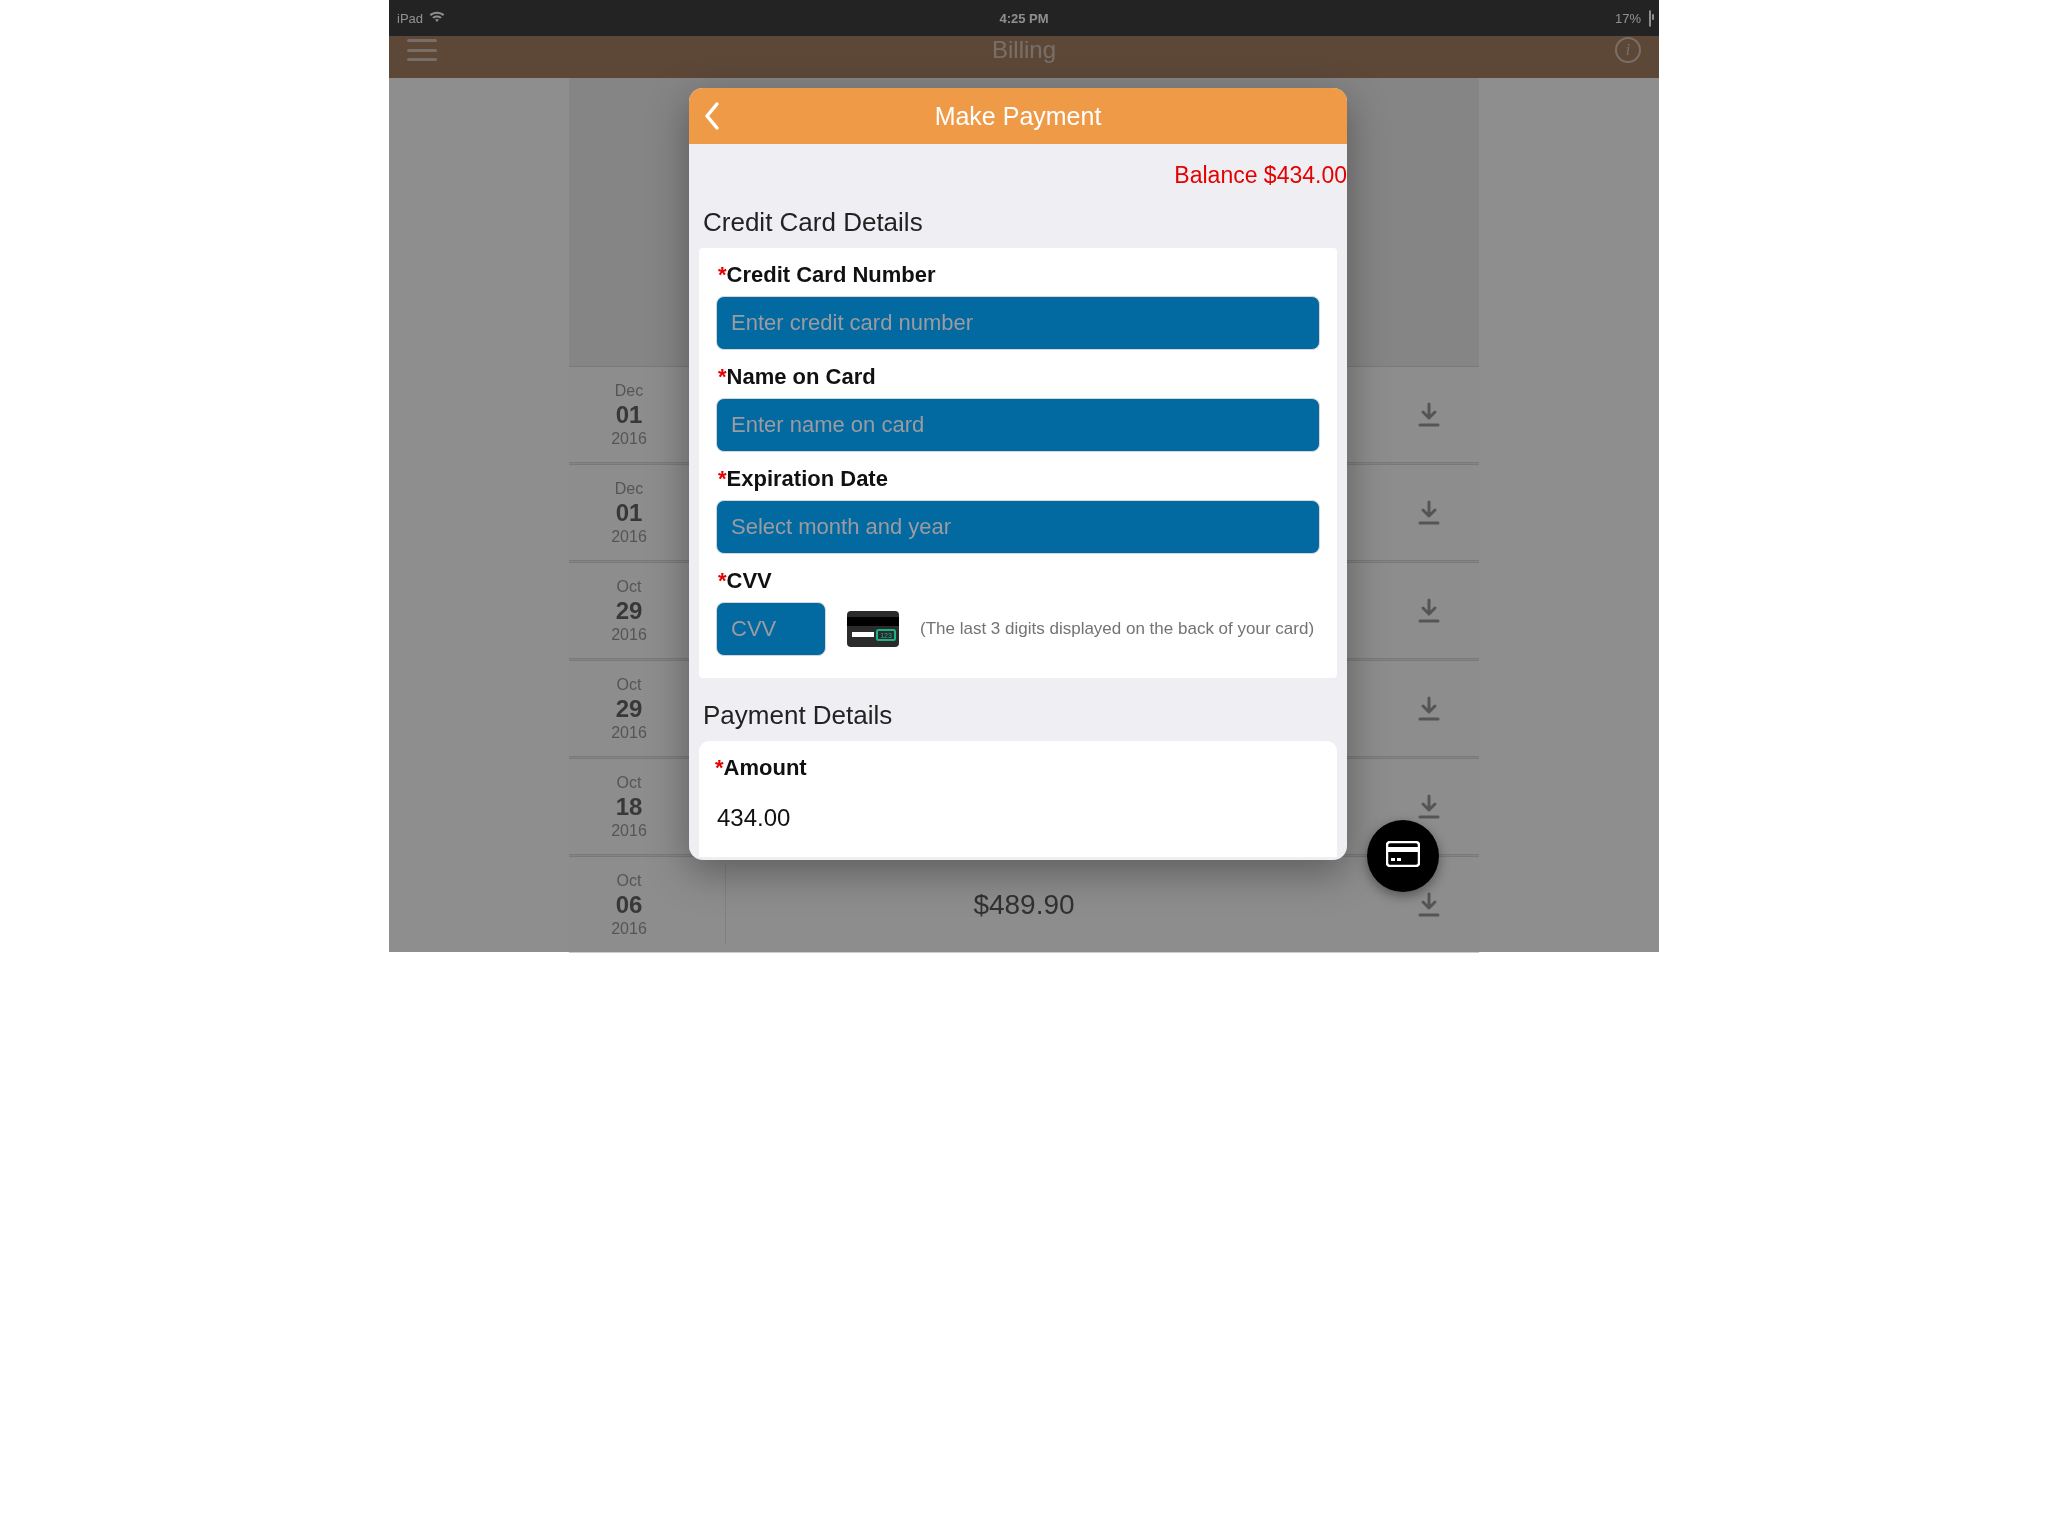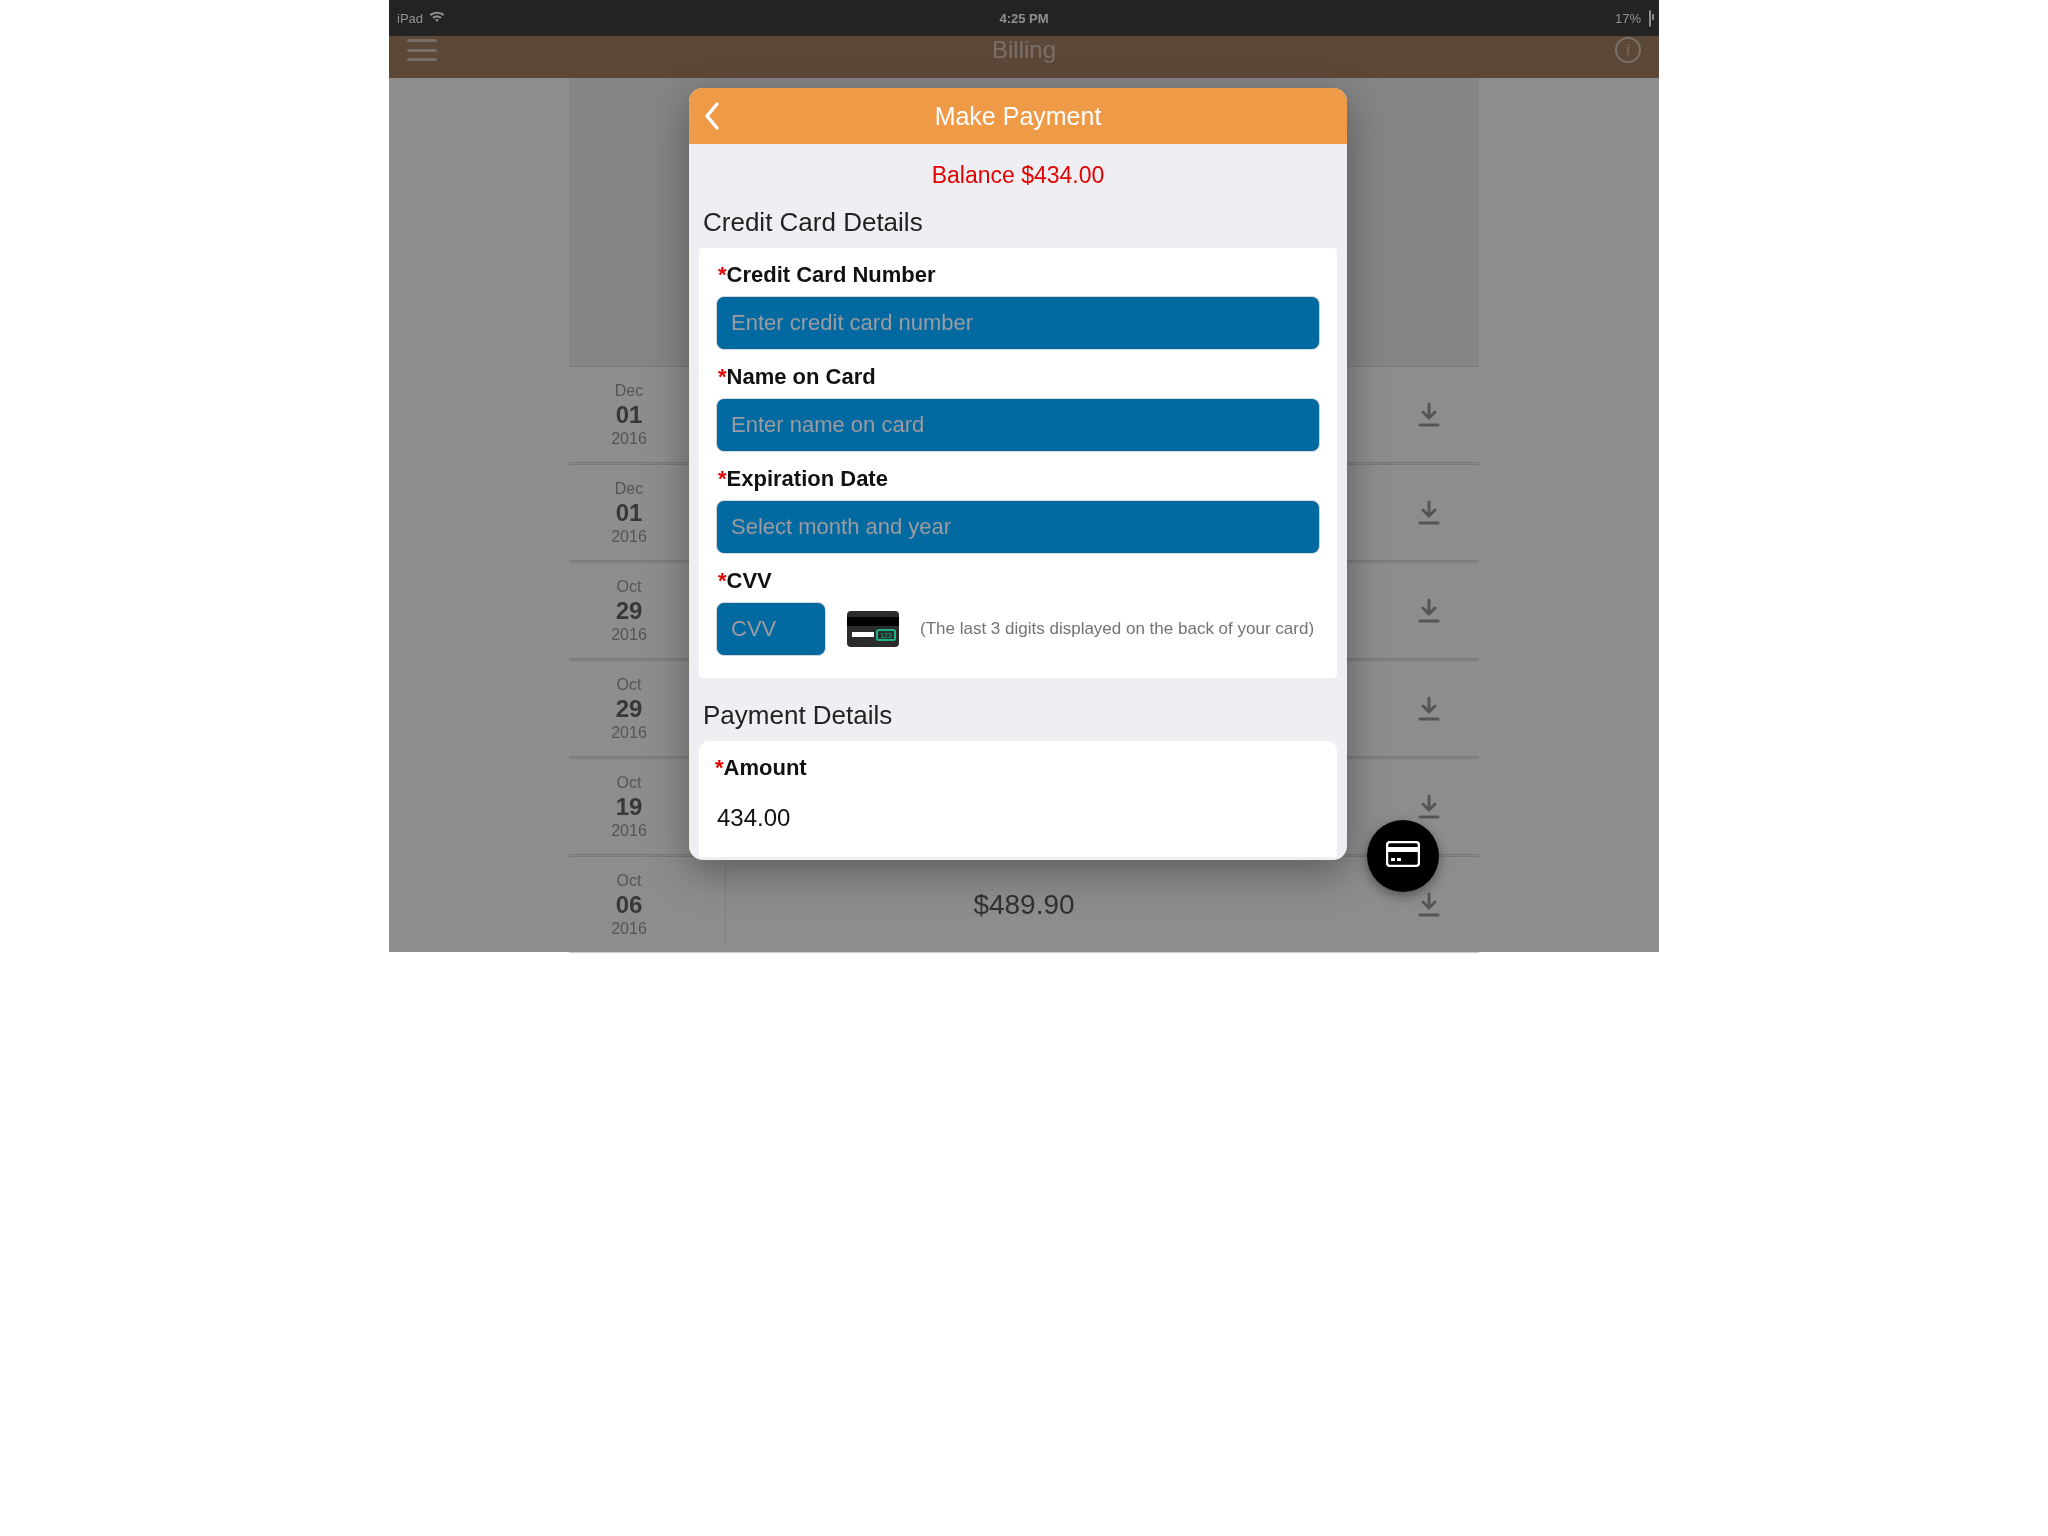--- a/index.html
+++ b/index.html
@@ -54,21 +54,21 @@
   .dim { position:absolute; inset:0; background: rgba(60,60,60,0.58); z-index: 10; }
 
   
   .modal { position:absolute; z-index:20; left:300px; right:312px; top:88px; bottom:92px;
     background:#efeff3; border-radius:14px; overflow:hidden; box-shadow:0 12px 40px rgba(0,0,0,0.35);}
   .modal-header { height:56px; background:#ef9a46; position:relative; display:flex; align-items:center; justify-content:center;}
   .modal-back { position:absolute; left:14px; top:0; bottom:0; width:40px; display:flex; align-items:center; }
   .modal-back svg { width:18px; height:30px; }
   .modal-title { color:#fff; font-size:25px; font-weight:500; }
   .modal-body { padding: 0; overflow:auto; height: calc(100% - 56px); }
-  .balance { text-align:center; color:#e30202; font-size:23px; font-weight:500; padding: 18px 0 10px; }
+  .balance { text-align:right; color:#e30202; font-size:23px; font-weight:500; padding: 18px 0 10px; }
   .section-title { font-size:26px; color:#222; padding: 8px 14px 10px; font-weight:400;}
   .card { background:#fff; border-radius:4px; margin: 0 10px 14px; padding: 10px 17px 18px; }
   .field { margin: 4px 0 14px; }
   .field:last-child { margin-bottom: 4px; }
   .field-label { font-size:22px; font-weight:600; color:#111; margin: 2px 2px 8px; }
   .req { color:#e30202; font-weight:600; }
   .text-input { width:100%; height:54px; border:1px solid #d6d6d8; border-radius:8px;
     font-size:22px; color:#111; padding: 0 14px; background:#0369a1;}
   .text-input::placeholder { color:#9b9ba0; }
   .cvv-row { display:flex; align-items:center; gap:20px; }
@@ -173,21 +173,21 @@
             <div class="bill-divider"></div>
             <div class="bill-amount"></div>
             <div class="bill-dl"><svg viewBox="0 0 28 28">
                 <path d="M14 3 v14 M8 11 l6 6 l6 -6" fill="none" stroke="#777" stroke-width="3" stroke-linecap="round" stroke-linejoin="round"></path>
                 <line x1="5" y1="24" x2="23" y2="24" stroke="#777" stroke-width="3" stroke-linecap="round"></line>
               </svg></div>
           </div>
           <div class="bill-row">
             <div class="bill-date">
               <span class="mon">Oct</span>
-              <span class="day">19</span>
+              <span class="day">18</span>
               <span class="yr">2016</span>
             </div>
             <div class="bill-divider"></div>
             <div class="bill-amount"></div>
             <div class="bill-dl"><svg viewBox="0 0 28 28">
                 <path d="M14 3 v14 M8 11 l6 6 l6 -6" fill="none" stroke="#777" stroke-width="3" stroke-linecap="round" stroke-linejoin="round"></path>
                 <line x1="5" y1="24" x2="23" y2="24" stroke="#777" stroke-width="3" stroke-linecap="round"></line>
               </svg></div>
           </div>
           <div class="bill-row">

